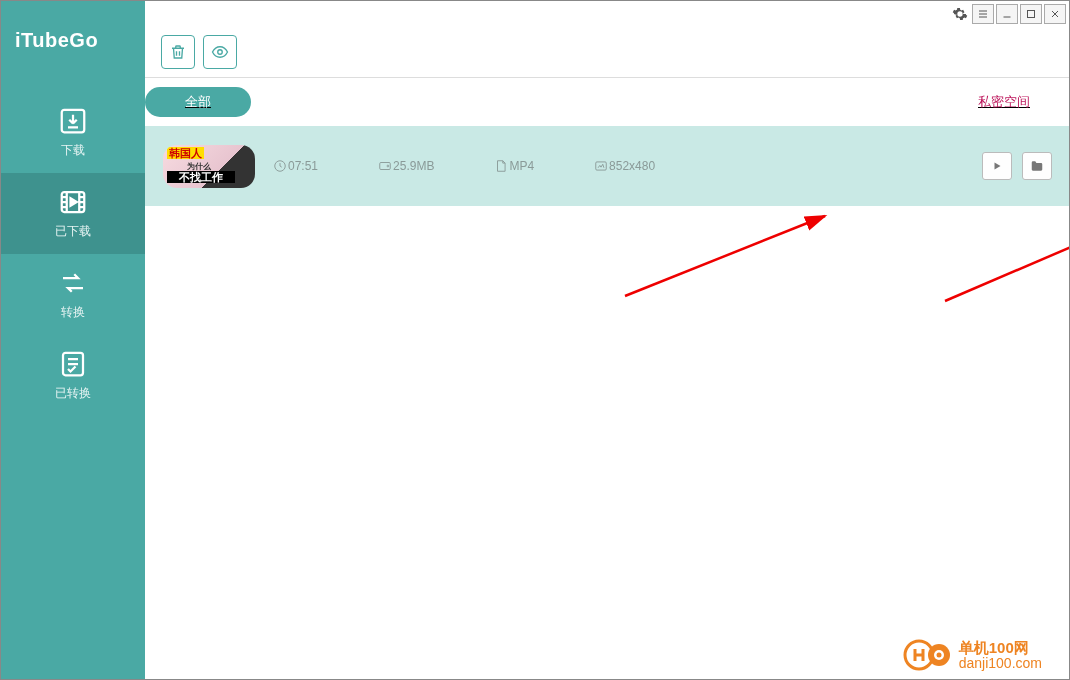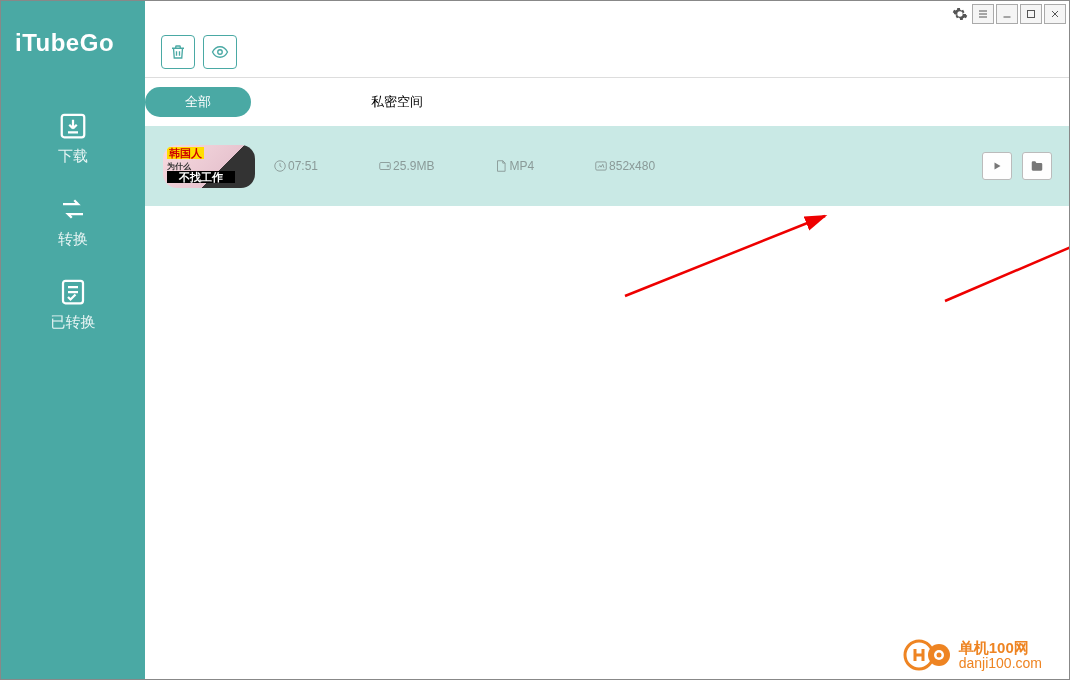--- a/index.html
+++ b/index.html
@@ -1,41 +1,41 @@
 <!DOCTYPE html>
 <html><head>
 <meta charset="utf-8">
 <style>
 * { margin: 0; padding: 0; box-sizing: border-box; }
 body { font-family: "Microsoft YaHei", Arial, sans-serif; width: 1070px; height: 680px; overflow: hidden; background: #fff; position: relative; border: 1px solid #888; }
 .sidebar { position: absolute; left: 0; top: 0; width: 144px; height: 678px; background: #4aa9a4; color: #fff; }
-.logo { font-size: 24px; font-weight: bold; padding: 28px 0 0 14px; letter-spacing: 0.5px; }
+.logo { font-size: 20px; font-weight: bold; padding: 28px 0 0 14px; letter-spacing: 0.5px; }
 .nav { margin-top: 40px; }
 .nav-item { display: flex; flex-direction: column; align-items: center; padding: 14px 0; cursor: pointer; color: #e8f5f4; }
 .nav-item.active { background: #3e928e; }
 .nav-item .icon { width: 30px; height: 30px; margin-bottom: 6px; }
-.nav-item span { font-size: 15px; }
+.nav-item span { font-size: 12px; }
 .main { position: absolute; left: 144px; top: 0; width: 925px; height: 678px; background: #fff; }
 .titlebar { height: 26px; display: flex; justify-content: flex-end; align-items: center; padding-right: 4px; gap: 2px; }
 .title-btn { width: 22px; height: 20px; border: 1px solid #aaa; background: #f5f5f5; display: flex; align-items: center; justify-content: center; cursor: pointer; font-size: 11px; color: #555; }
 .title-btn.gear { border: none; background: none; width: 20px; }
 .toolbar { height: 50px; display: flex; align-items: center; padding: 0 16px; }
 .btn-outline { border: 1px solid #4aa9a4; color: #4aa9a4; background: #fff; border-radius: 4px; padding: 8px 14px; font-size: 13px; cursor: pointer; margin-right: 8px; }
 .btn-icon { width: 34px; height: 34px; border: 1px solid #4aa9a4; background: #fff; border-radius: 4px; display: flex; align-items: center; justify-content: center; cursor: pointer; margin-right: 8px; color: #4aa9a4; }
 .search { margin-left: auto; width: 175px; height: 30px; border: 1px solid #bbb; padding: 0 8px; font-size: 13px; color: #555; outline: none; }
 .divider { height: 1px; background: #ddd; margin: 0; }
-.tabs { display: flex; justify-content: flex-start; align-items: center; height: 48px; gap: 80px; }
-.tab { font-size: 13px; color: #000000; cursor: pointer; padding: 6px 40px; border-radius: 16px; }
+.tabs { display: flex; justify-content: space-between; align-items: center; height: 48px; gap: 80px; text-decoration: underline; }
+.tab { font-size: 13px; color: #be185d; cursor: pointer; padding: 6px 40px; border-radius: 16px; }
 .tab.active { background: #4aa9a4; color: #fff; }
 .item-row { background: #c9e9e5; height: 80px; display: flex; align-items: center; padding: 0 18px; position: relative; }
 .thumb { width: 92px; height: 43px; margin-right: 18px; position: relative; overflow: hidden; border-radius: 14px; }
 .thumb-bg { width: 100%; height: 100%; background: linear-gradient(135deg,#f7dbe0 0%,#e8c5d0 60%,#333 60%); position: relative; }
 .thumb-txt { position: absolute; left: 4px; top: 2px; font-size: 11px; font-weight: bold; color: #333; line-height: 1.1; }
 .thumb-txt .yellow { background: #ffde00; color: #c00; padding: 0 2px; }
-.thumb-txt .sub { font-size: 8px; color: #333; }
+.thumb-txt .sub { font-size: 8px; color: #333; margin-left: 20px; }
 .item-info { flex: 1; }
 .item-title { font-size: 14px; color: #333; margin-bottom: 10px; }
 .item-meta { display: flex; gap: 60px; color: #8a9a98; font-size: 12px; align-items: center; }
 .item-meta .meta { display: flex; align-items: center; gap: 1px; }
 .item-actions { display: flex; gap: 10px; }
 .action-btn { width: 30px; height: 28px; border: 1px solid #bbb; background: #fefefe; border-radius: 3px; display: flex; align-items: center; justify-content: center; cursor: pointer; color: #777; }
 .arrow { position: absolute; pointer-events: none; }
 .watermark { position: absolute; right: 28px; bottom: 6px; display: flex; align-items: center; gap: 6px; }
 .wm-logo { width: 50px; height: 36px; position: relative; }
 .wm-txt { font-size: 15px; color: #ee8422; font-weight: bold; line-height: 1; }
@@ -47,20 +47,27 @@
 
 <div class="sidebar">
   <div class="logo">iTubeGo</div>
   <div class="nav">
     <div class="nav-item">
       <svg class="icon" viewBox="0 0 24 24" fill="none" stroke="#fff" stroke-width="1.8">
           <rect x="3" y="3" width="18" height="18" rx="2"></rect>
           <path d="M12 7v7m0 0l-3-3m3 3l3-3M8 17h8"></path>
         </svg>
       <span>下载</span>
+    </div>
+    <div class="nav-item active">
+      <svg class="icon" viewBox="0 0 24 24" fill="none" stroke="#fff" stroke-width="1.8">
+          <rect x="3" y="4" width="18" height="16" rx="2"></rect>
+          <path d="M7 4v16M17 4v16M3 8h4M3 12h4M3 16h4M17 8h4M17 12h4M17 16h4M10 9l5 3-5 3z" fill="#fff"></path>
+        </svg>
+      <span>已下载</span>
     </div>
     <div class="nav-item">
       <svg class="icon" viewBox="0 0 24 24" fill="none" stroke="#fff" stroke-width="1.8">
           <path d="M4 8h12l-3-3M20 16H8l3 3"></path>
         </svg>
       <span>转换</span>
     </div>
     <div class="nav-item">
       <svg class="icon" viewBox="0 0 24 24" fill="none" stroke="#fff" stroke-width="1.8">
           <rect x="4" y="3" width="16" height="18" rx="2"></rect>

